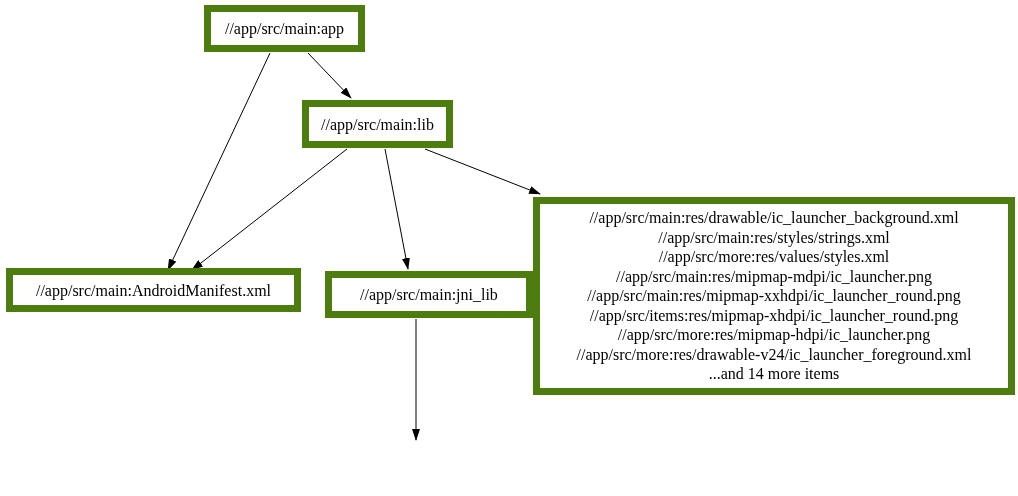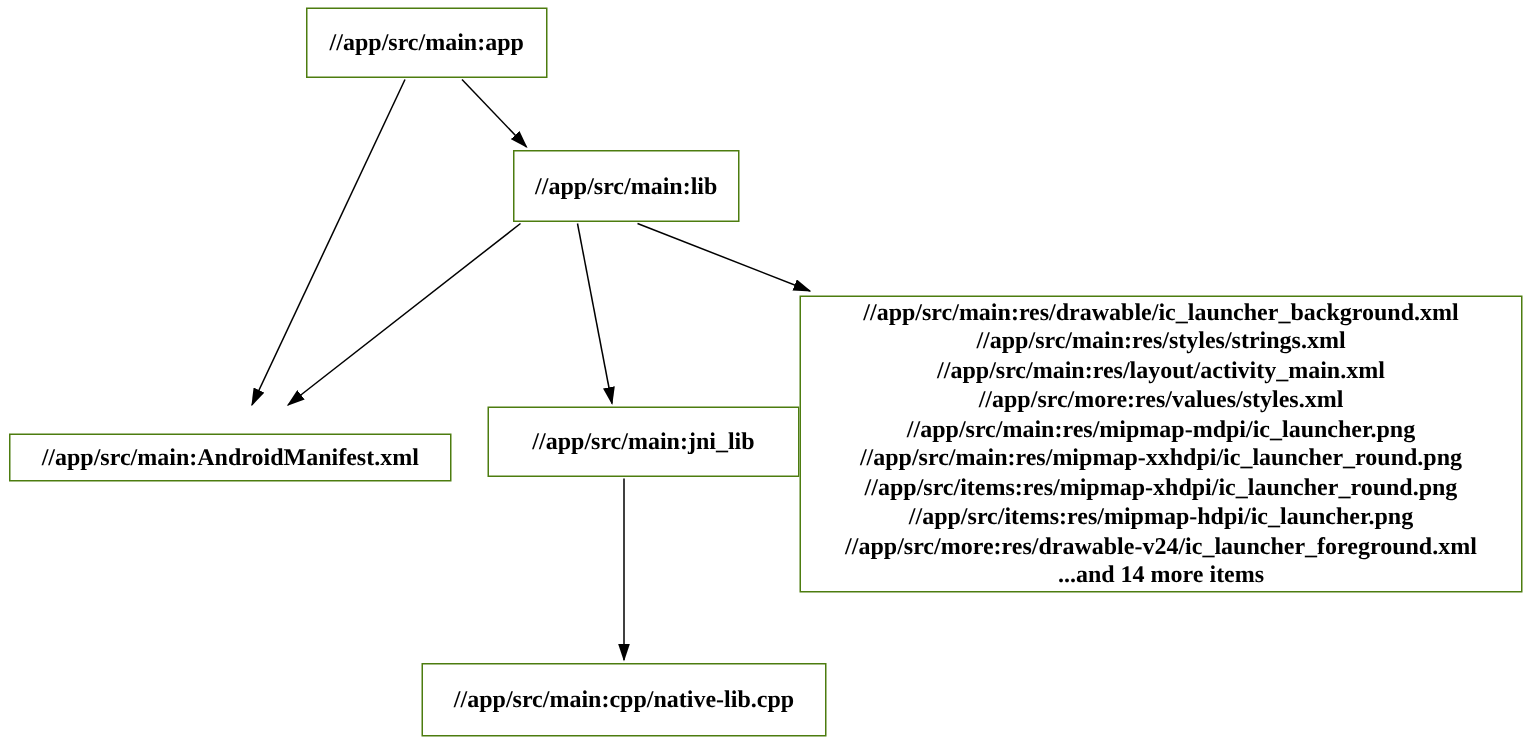--- a/index.html
+++ b/index.html
@@ -19,42 +19,41 @@
   .edges-layer {
     position: absolute;
     left: 0;
     top: 0;
     width: 1018px;
     height: 496px;
     pointer-events: none;
   }
   .node {
     position: absolute;
-    border: 1px solid #4d7c0f;
+    border: 7px solid #4d7c0f;
     background: #ffffff;
     display: flex;
     align-items: center;
     justify-content: center;
     text-align: center;
     font-size: 16px;
     line-height: 19px;
     box-sizing: border-box;
     white-space: nowrap;
-    font-weight: bold;
   }
   .node.multiline {
     flex-direction: column;
     justify-content: center;
   }
   .node.multiline .line {
     line-height: 19.5px;
   }
   #node-app     { left: 204px; top: 5px;   width: 161px; height: 47px; }
-  #node-lib     { left: 302px; top: 100px; width: 151px; height: 48px; margin-left: 40px; }
-  #node-manifest{ left: 6px;   top: 289px; width: 295px; height: 32px; }
+  #node-lib     { left: 302px; top: 100px; width: 151px; height: 48px; }
+  #node-manifest{ left: 6px;   top: 268px; width: 295px; height: 44px; }
   #node-jni-lib { left: 325px; top: 271px; width: 208px; height: 47px; }
   #node-res     { left: 533px; top: 197px; width: 482px; height: 198px; }
   #node-cpp     { left: 281px; top: 442px; width: 270px; height: 49px; }
 </style>
 </head>
 <body>
 
 <div class="canvas">
 
   <svg class="edges-layer" id="edges-svg" width="1018" height="496" viewBox="0 0 1018 496" xmlns="http://www.w3.org/2000/svg">
@@ -83,27 +82,23 @@
     <span>//app/src/main:AndroidManifest.xml</span>
   </div>
 
   <div class="node" id="node-jni-lib">
     <span>//app/src/main:jni_lib</span>
   </div>
 
   <div class="node multiline" id="node-res">
     <div class="line">//app/src/main:res/drawable/ic_launcher_background.xml</div>
     <div class="line">//app/src/main:res/styles/strings.xml</div>
-    <div class="line">//app/src/main:res/layout/activity_main.xml</div>
     <div class="line">//app/src/more:res/values/styles.xml</div>
     <div class="line">//app/src/main:res/mipmap-mdpi/ic_launcher.png</div>
     <div class="line">//app/src/main:res/mipmap-xxhdpi/ic_launcher_round.png</div>
     <div class="line">//app/src/items:res/mipmap-xhdpi/ic_launcher_round.png</div>
-    <div class="line">//app/src/items:res/mipmap-hdpi/ic_launcher.png</div>
+    <div class="line">//app/src/more:res/mipmap-hdpi/ic_launcher.png</div>
     <div class="line">//app/src/more:res/drawable-v24/ic_launcher_foreground.xml</div>
     <div class="line">...and 14 more items</div>
   </div>
 
-  <div class="node" id="node-cpp">
-    <span>//app/src/main:cpp/native-lib.cpp</span>
-  </div>
 
 </div>
 
 </body></html>

